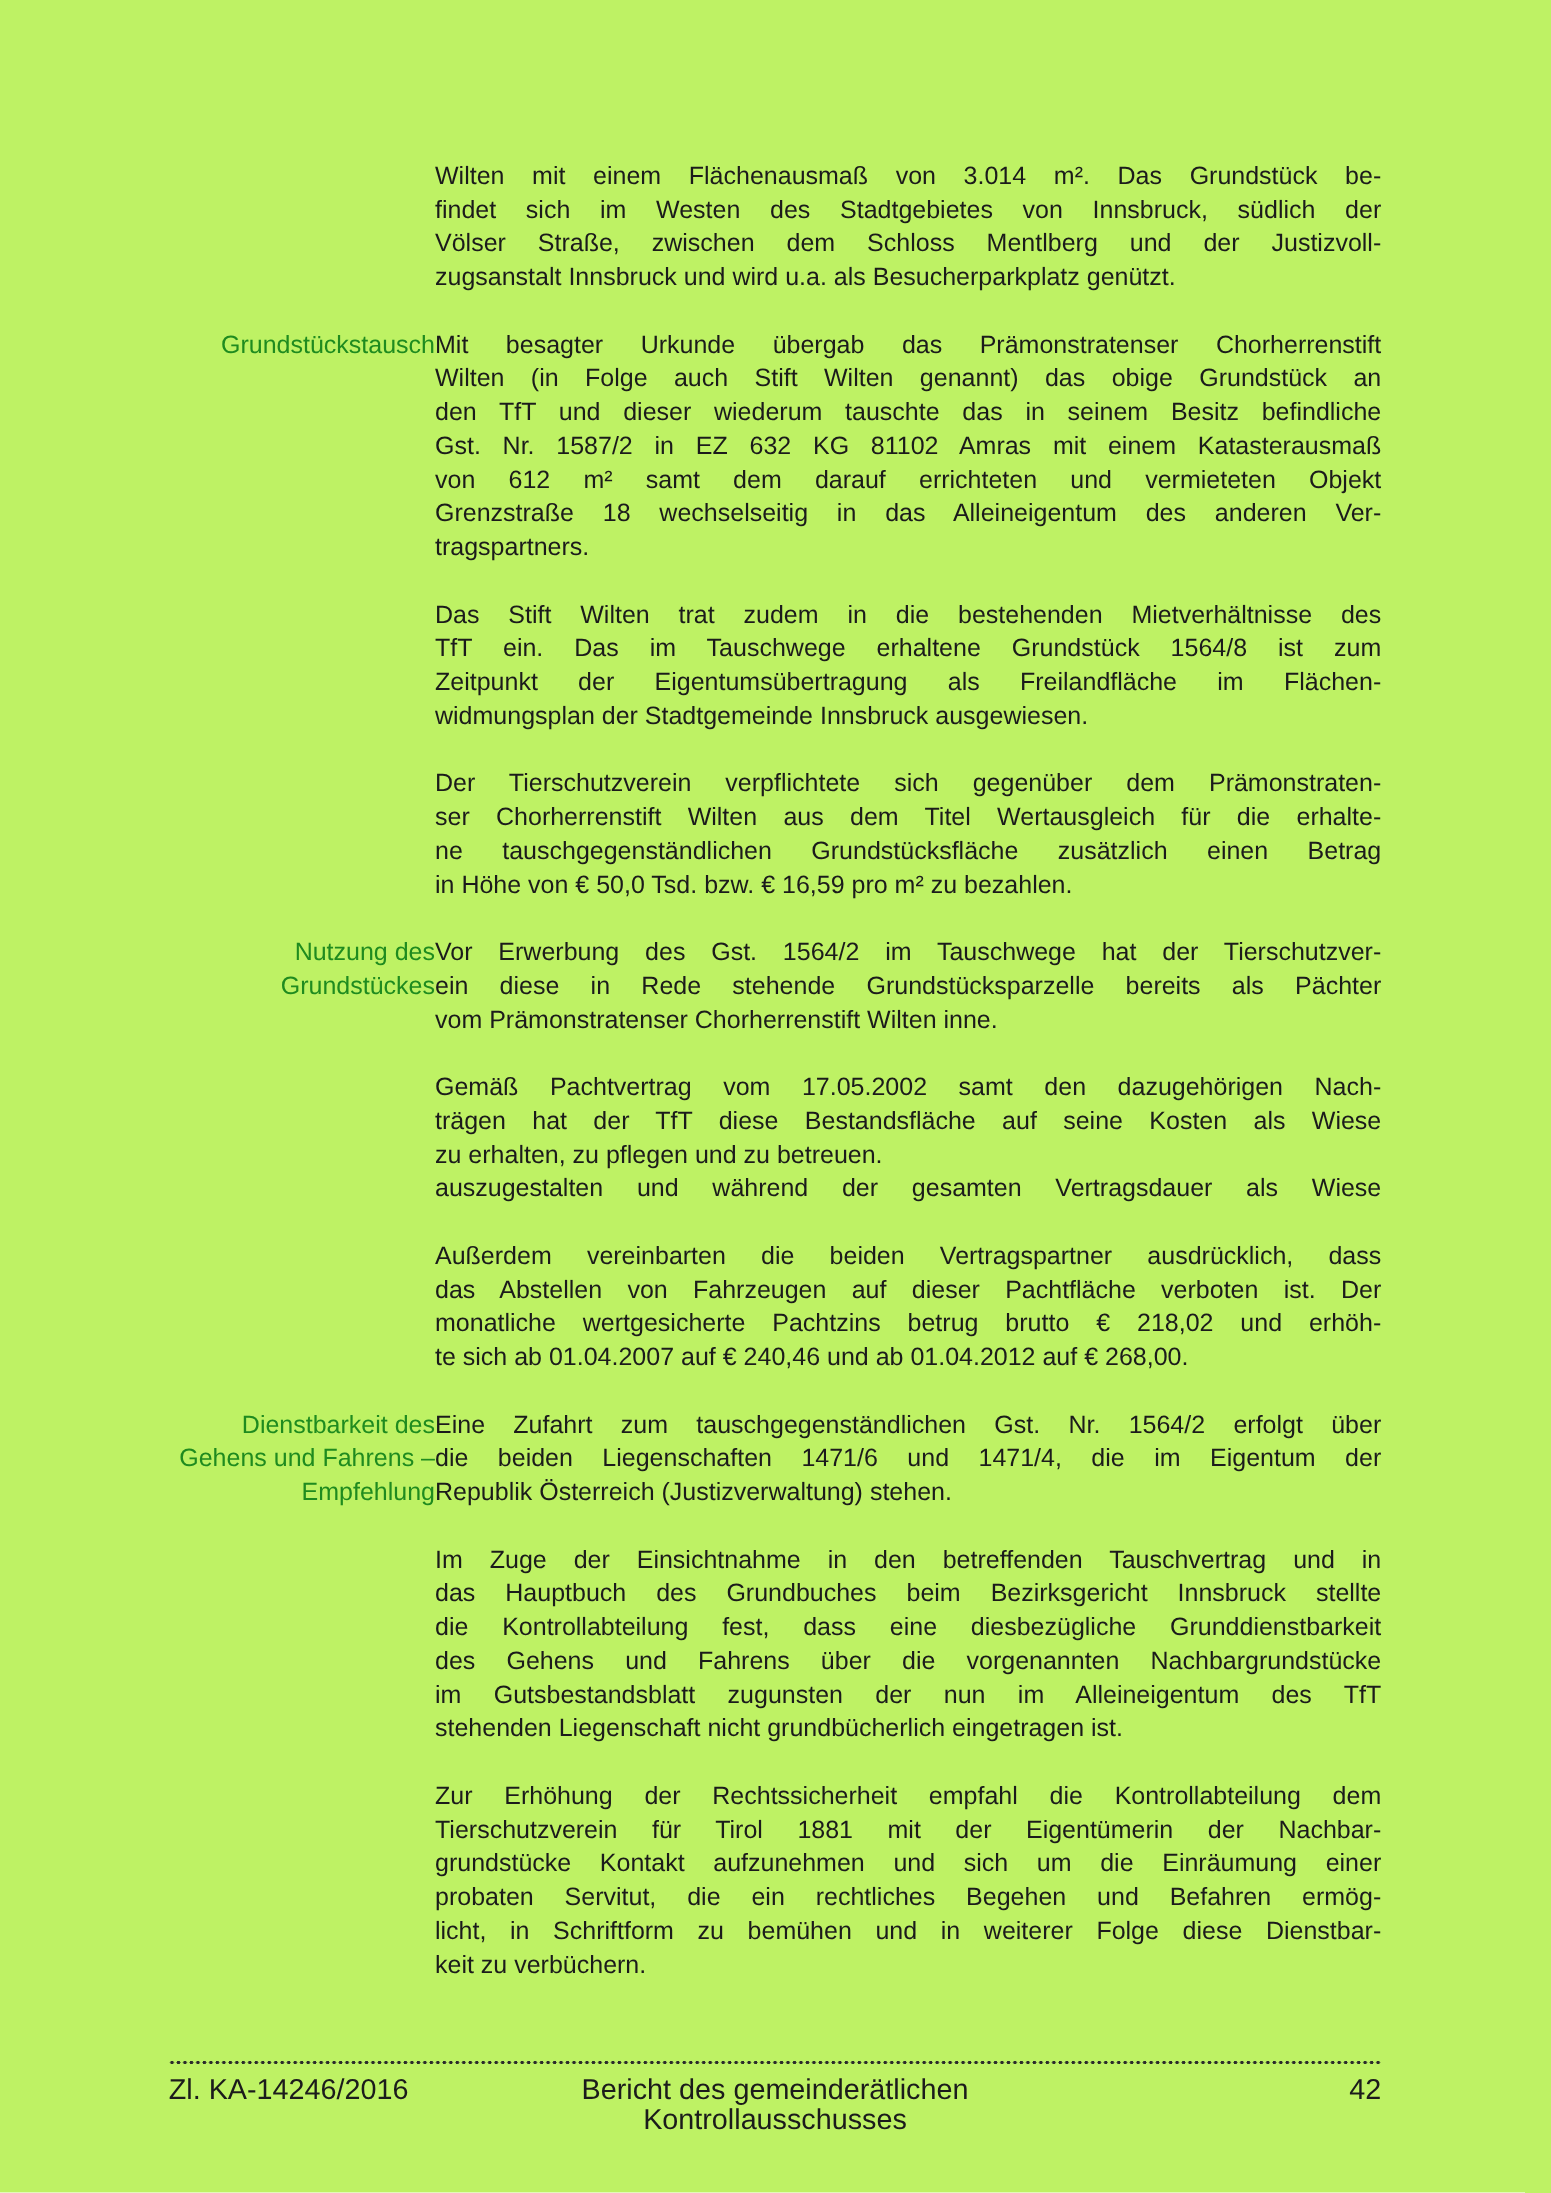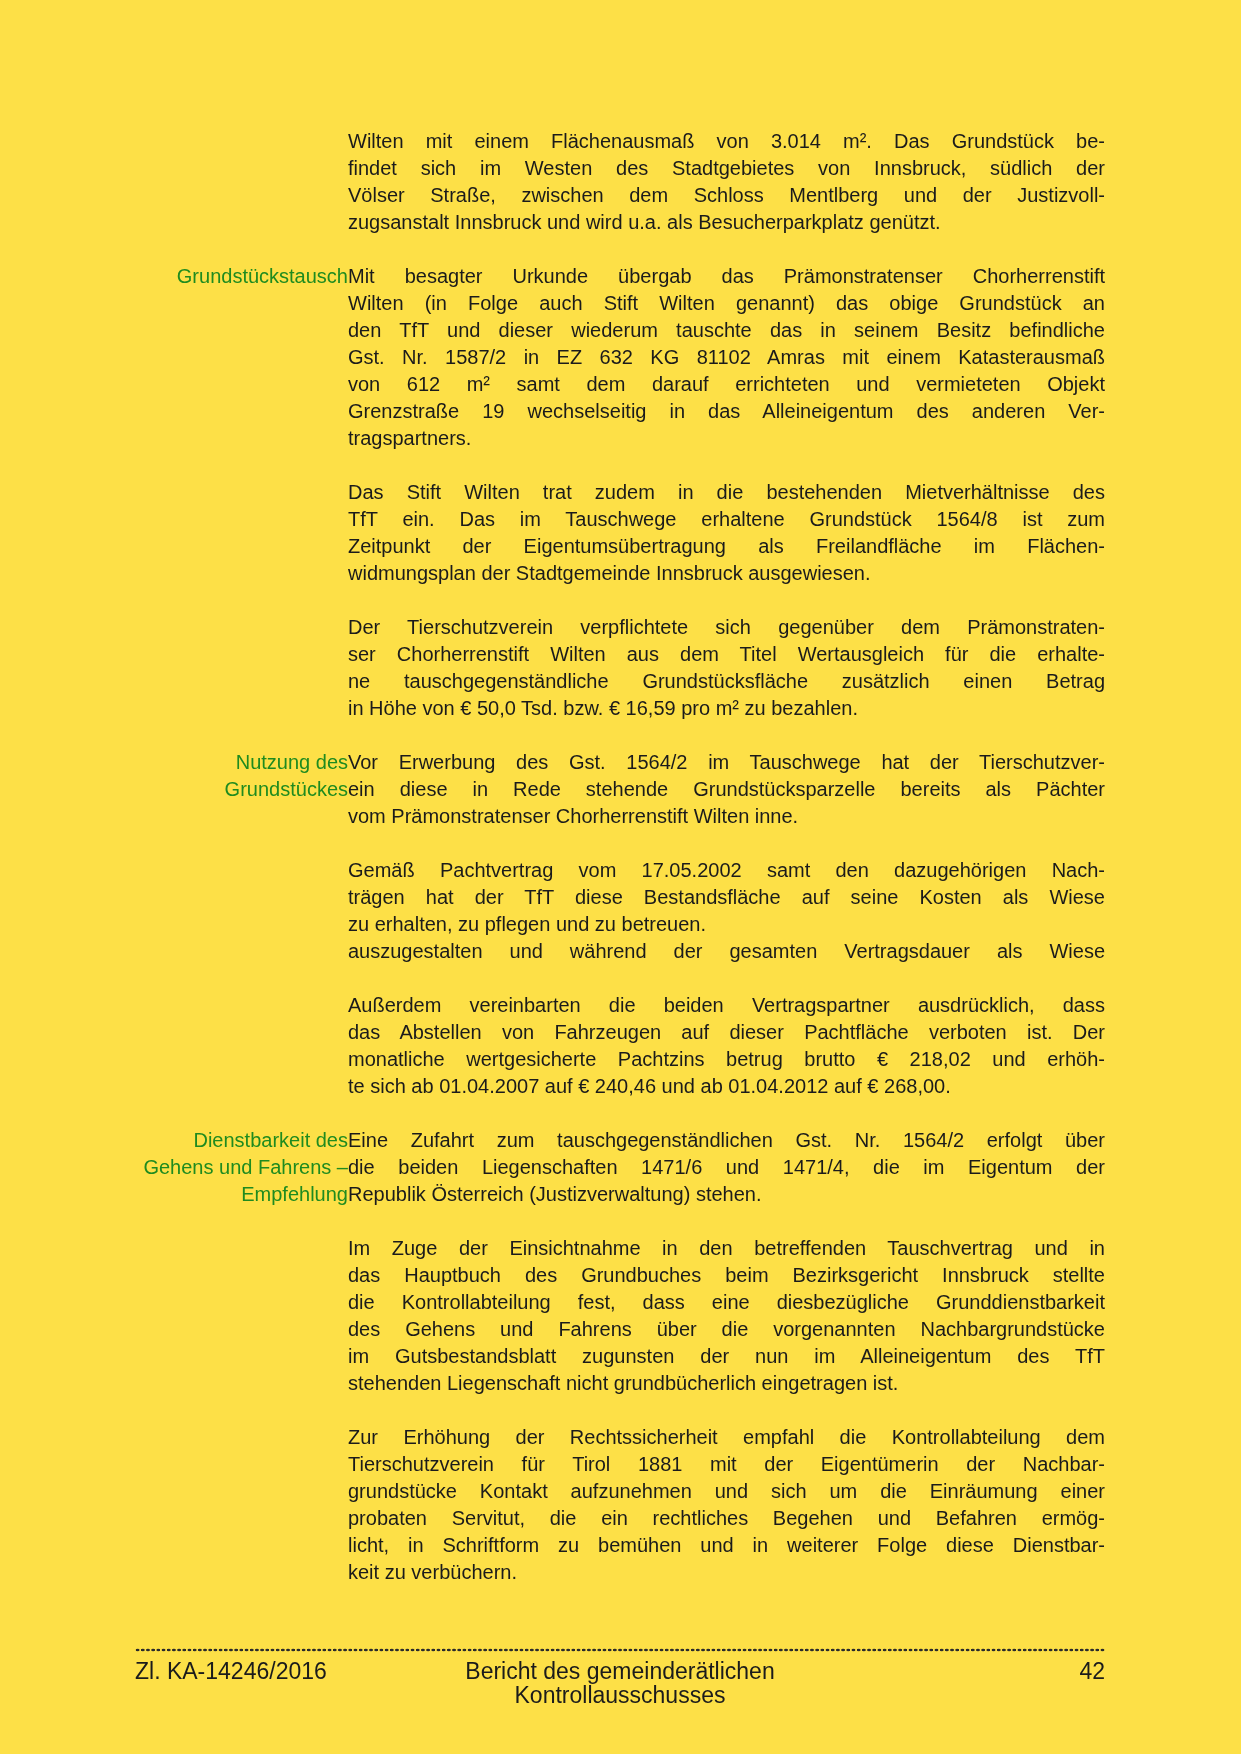--- a/index.html
+++ b/index.html
@@ -4,21 +4,21 @@
 <style>
   html, body {
     margin: 0;
     padding: 0;
     background: #ffffff;
   }
   .page {
     position: relative;
     width: 1241px;
     height: 1754px;
-    background: #fde047;
+    background: #bef264;
     font-family: "Liberation Sans", "DejaVu Sans", sans-serif;
     color: #1b1b1b;
     overflow: hidden;
   }
   .content {
     position: absolute;
     left: 135px;
     top: 128px;
     width: 970px;
   }
@@ -95,41 +95,41 @@
     <div class="row">
       <div class="margin-label">
           <div class="line last">Grundstückstausch</div>
         </div>
       <div class="body">
           <div class="line">Mit besagter Urkunde übergab das Prämonstratenser Chorherrenstift</div>
           <div class="line">Wilten (in Folge auch Stift Wilten genannt) das obige Grundstück an</div>
           <div class="line">den TfT und dieser wiederum tauschte das in seinem Besitz befindliche</div>
           <div class="line">Gst. Nr. 1587/2 in EZ 632 KG 81102 Amras mit einem Katasterausmaß</div>
           <div class="line">von 612 m² samt dem darauf errichteten und vermieteten Objekt</div>
-          <div class="line">Grenzstraße 19 wechselseitig in das Alleineigentum des anderen Ver-</div>
+          <div class="line">Grenzstraße 18 wechselseitig in das Alleineigentum des anderen Ver-</div>
           <div class="line last">tragspartners.</div>
         </div>
     </div>
 
     <div class="row">
       <div class="margin-label"></div>
       <div class="body">
           <div class="line">Das Stift Wilten trat zudem in die bestehenden Mietverhältnisse des</div>
           <div class="line">TfT ein. Das im Tauschwege erhaltene Grundstück 1564/8 ist zum</div>
           <div class="line">Zeitpunkt der Eigentumsübertragung als Freilandfläche im Flächen-</div>
           <div class="line last">widmungsplan der Stadtgemeinde Innsbruck ausgewiesen.</div>
         </div>
     </div>
 
     <div class="row">
       <div class="margin-label"></div>
       <div class="body">
           <div class="line">Der Tierschutzverein verpflichtete sich gegenüber dem Prämonstraten-</div>
           <div class="line">ser Chorherrenstift Wilten aus dem Titel Wertausgleich für die erhalte-</div>
-          <div class="line">ne tauschgegenständliche Grundstücksfläche zusätzlich einen Betrag</div>
+          <div class="line">ne tauschgegenständlichen Grundstücksfläche zusätzlich einen Betrag</div>
           <div class="line last">in Höhe von € 50,0 Tsd. bzw. € 16,59 pro m² zu bezahlen.</div>
         </div>
     </div>
 
     <div class="row">
       <div class="margin-label">
           <div class="line">Nutzung des</div>
           <div class="line last">Grundstückes</div>
         </div>
       <div class="body">

